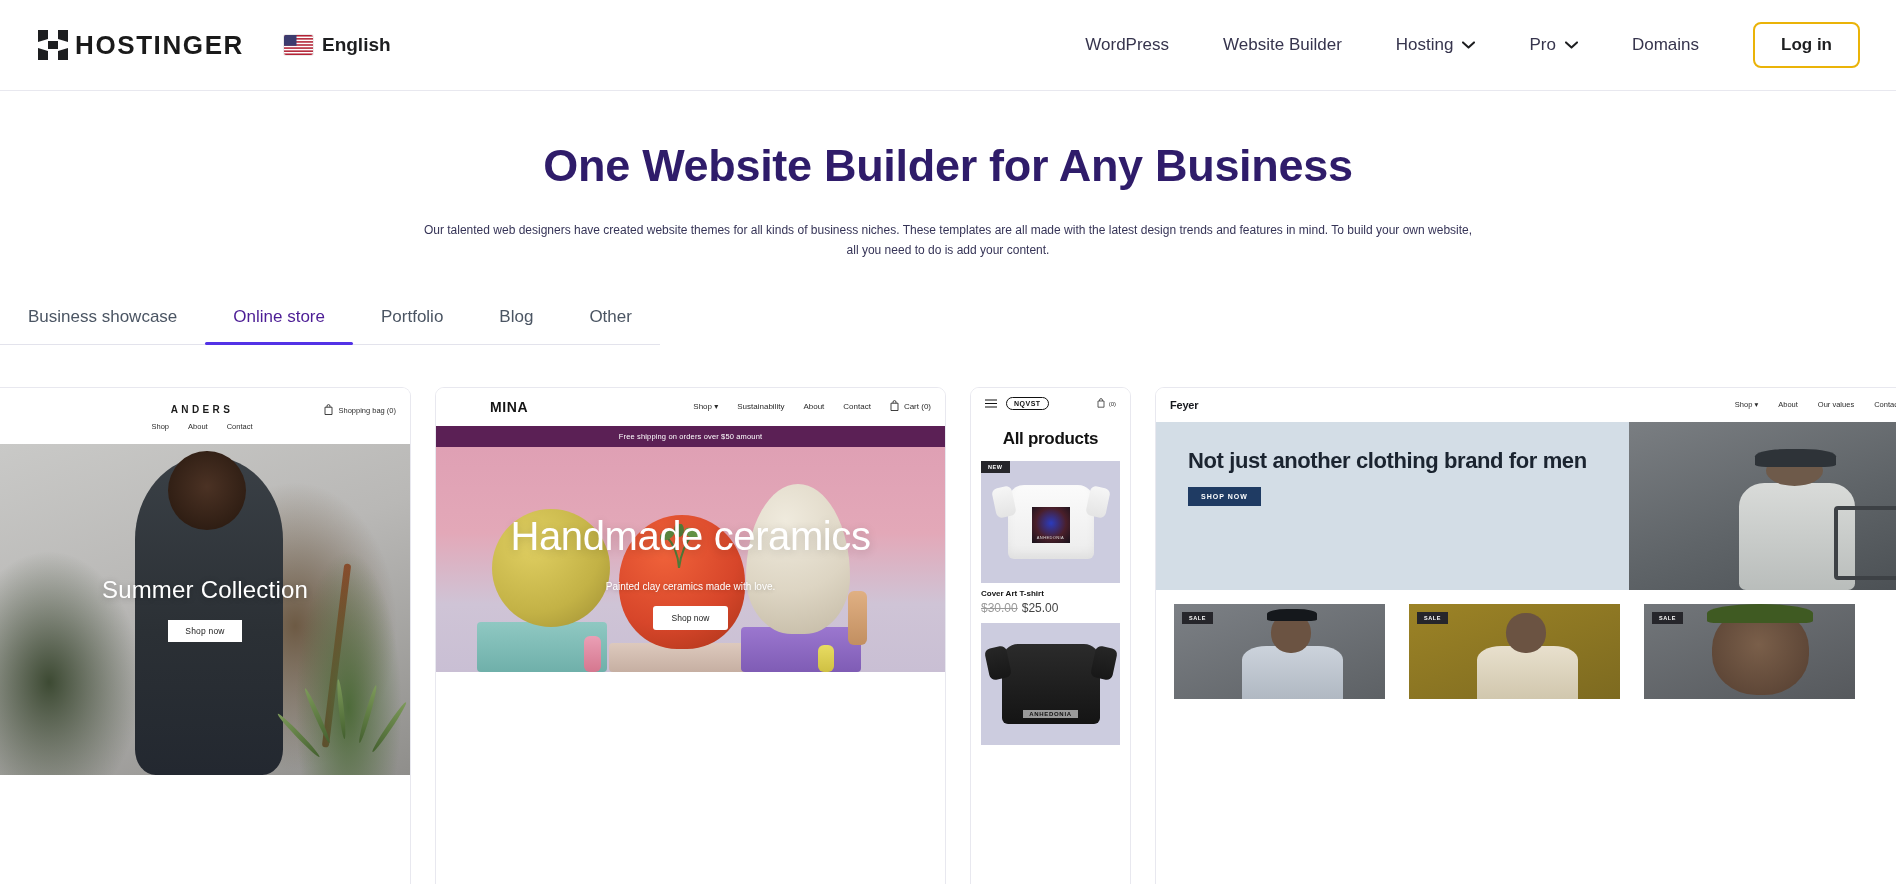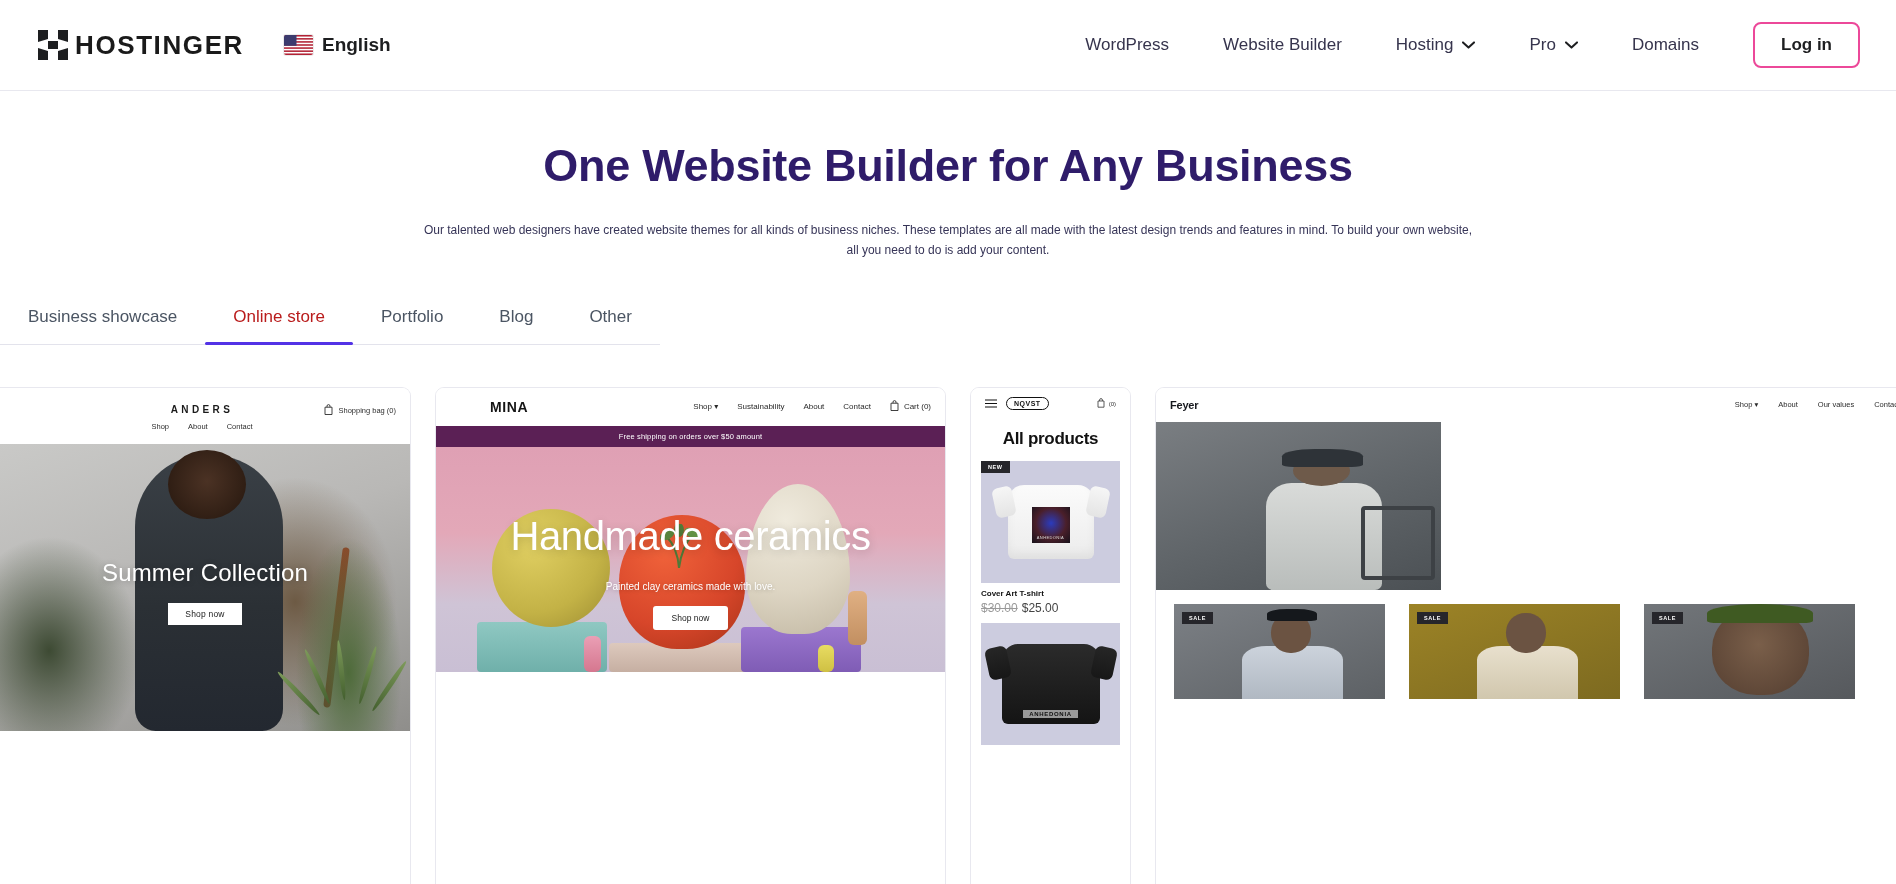--- a/index.html
+++ b/index.html
@@ -67,21 +67,21 @@
     padding: 0 27px;
     display: flex;
     align-items: center;
     gap: 9px;
     cursor: pointer;
     white-space: nowrap;
   }
   .chev { display:block; flex:none; }
   .login-btn {
     margin-left: 27px;
-    border: 2px solid #ec4899;
+    border: 2px solid #eab308;
     border-radius: 8px;
     padding: 11px 26px;
     font-size: 17px;
     font-weight: 700;
     color: #1d1e20;
     background: #fff;
     cursor: pointer;
     white-space: nowrap;
   }
 
@@ -113,21 +113,21 @@
     border-bottom: 1px solid #e3e3ec;
   }
   .tab {
     font-size: 17px;
     color: #4b5563;
     padding: 0 28px 17px;
     cursor: pointer;
     position: relative;
     white-space: nowrap;
   }
-  .tab.active { color: #b91c1c; font-weight: 400; }
+  .tab.active { color: #4c1d95; font-weight: 400; }
   .tab.active::after {
     content: "";
     position: absolute;
     left: 0; right: 0; bottom: -1px;
     height: 3px;
     background: #5332e6;
     border-radius: 2px;
   }
 
   
@@ -174,21 +174,21 @@
     display: flex; justify-content: center; gap: 19px;
     margin-top: 7px; font-size: 7.5px; color: #2d2d2d;
   }
   .anders-bag {
     position: absolute; right: 14px; top: 16px;
     display: flex; align-items: center; gap: 5px;
     font-size: 7.5px; color: #2d2d2d;
   }
   .anders-hero {
     position: relative;
-    height: 287px;
+    height: 331px;
     background:
       radial-gradient(ellipse 40% 70% at 72% 55%, #6d5a44 0%, rgba(109,90,68,0) 62%),
       radial-gradient(ellipse 34% 60% at 12% 72%, #3d4a33 0%, rgba(61,74,51,0) 66%),
       linear-gradient(160deg, #c9c9c7 0%, #b9b8b6 42%, #8f8e8b 100%);
     overflow: hidden;
   }
   .anders-figure {
     position: absolute; left: 33%; top: 4%;
     width: 36%; height: 96%;
     background: linear-gradient(180deg,#3a4046 0%, #2b3035 55%, #232830 100%);
@@ -629,20 +629,24 @@
         <span>
           <span>Shop</span>
           <span>▾</span>
         </span>
         <span>About</span>
         <span>Our values</span>
         <span>Contact</span>
       </div>
     </div>
     <div class="fe-hero">
+      <div class="fe-left">
+        <h3>Not just another clothing brand for men</h3>
+        <span class="fe-shop">SHOP NOW</span>
+      </div>
       <div class="fe-right">
         <div class="fe-model">
           <div class="body"></div>
           <div class="head"></div>
           <div class="hat"></div>
         </div>
         <div class="fe-chair"></div>
       </div>
     </div>
     <div class="fe-products">

